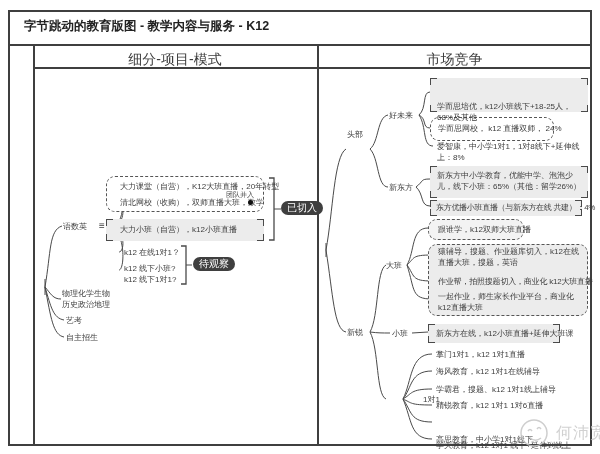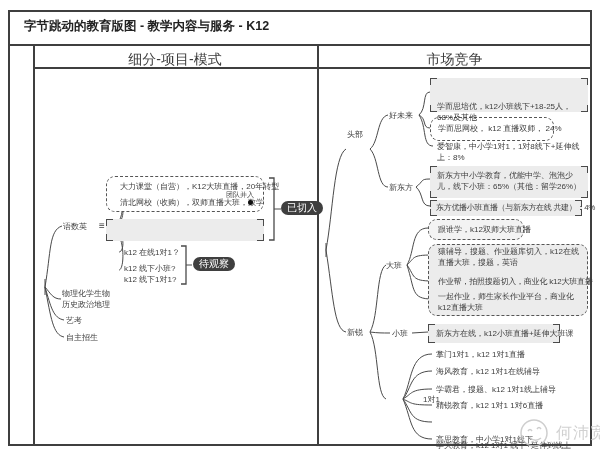--- a/index.html
+++ b/index.html
@@ -97,20 +97,21 @@
   <div class="node" style="left:63px;top:221px;">语数英</div>
   <div class="node" style="left:99px;top:220px;font-size:10px;">≡</div>
 
   <div class="dashed" style="left:106px;top:176px;width:158px;height:36px;background:#fff;"></div>
   <div class="node" style="left:120px;top:181px;">大力课堂（自营），K12大班直播，20年转型</div>
   <div class="node small" style="left:226px;top:189px;">团队并入</div>
   <div class="node" style="left:120px;top:197px;">清北网校（收购），双师直播大班，数学</div>
   <div class="dot" style="left:248px;top:200px;"></div>
 
   <div class="boxg corners" style="left:106px;top:219px;width:158px;height:22px;"></div>
+  <div class="node" style="left:120px;top:224px;">大力小班（自营），k12小班直播</div>
 
   <div class="badge" style="left:281px;top:201px;">已切入</div>
 
   <div class="node" style="left:124px;top:247px;">k12 在线1对1？</div>
   <div class="node" style="left:124px;top:263px;">
     <div>k12 线下小班?</div>
     <div>k12 线下1对1?</div>
   </div>
   <div class="badge" style="left:193px;top:257px;">待观察</div>
 

